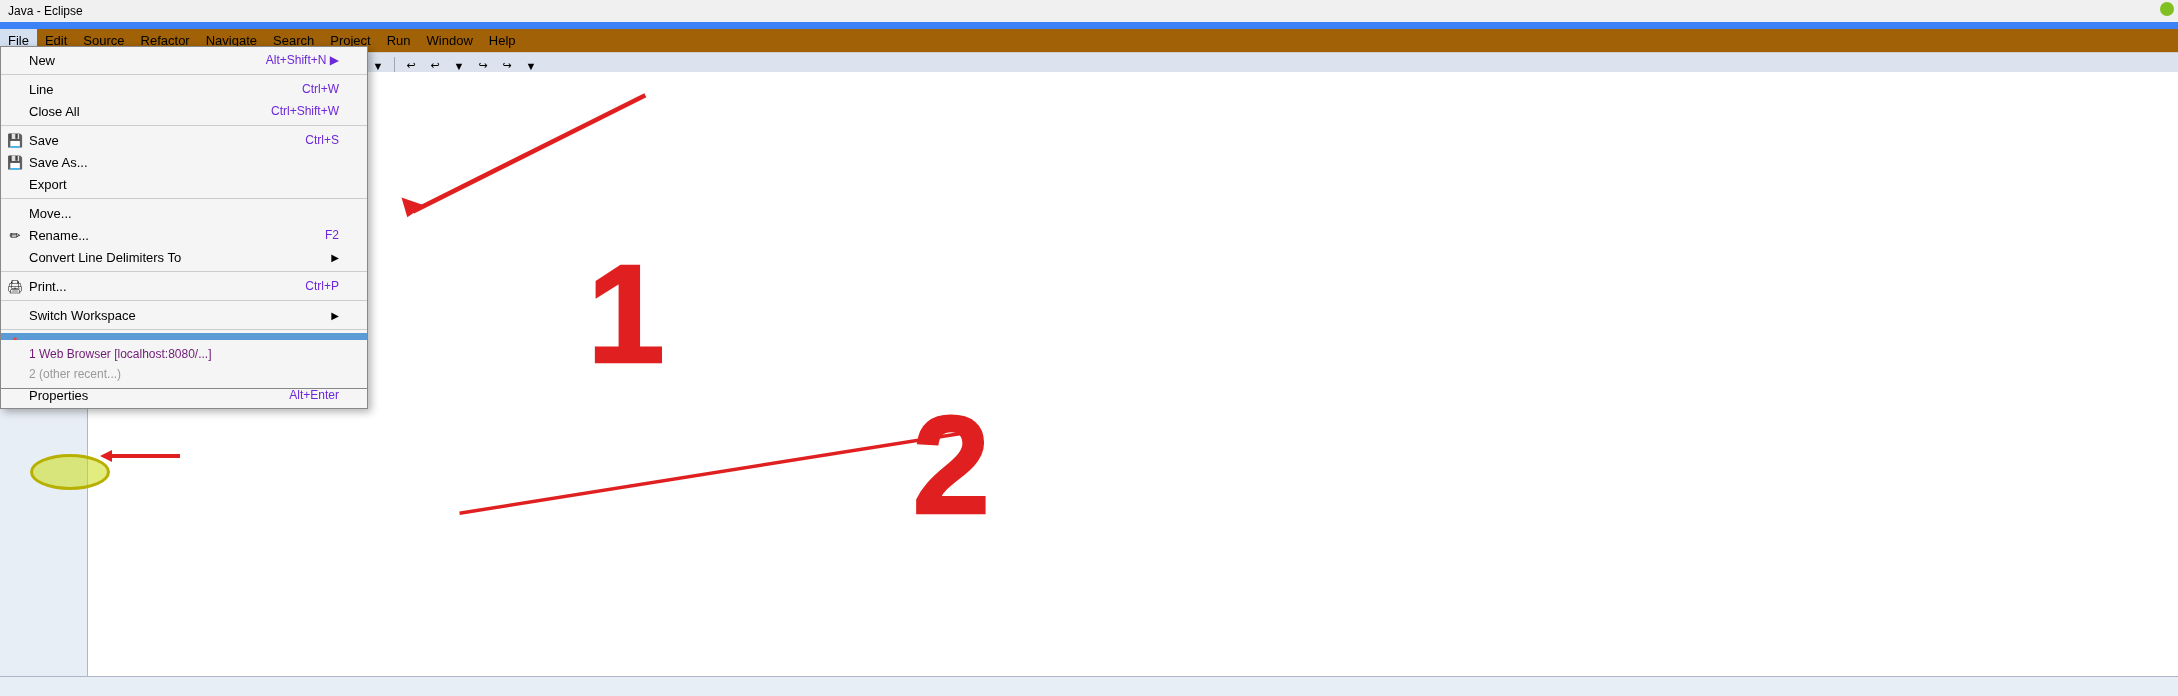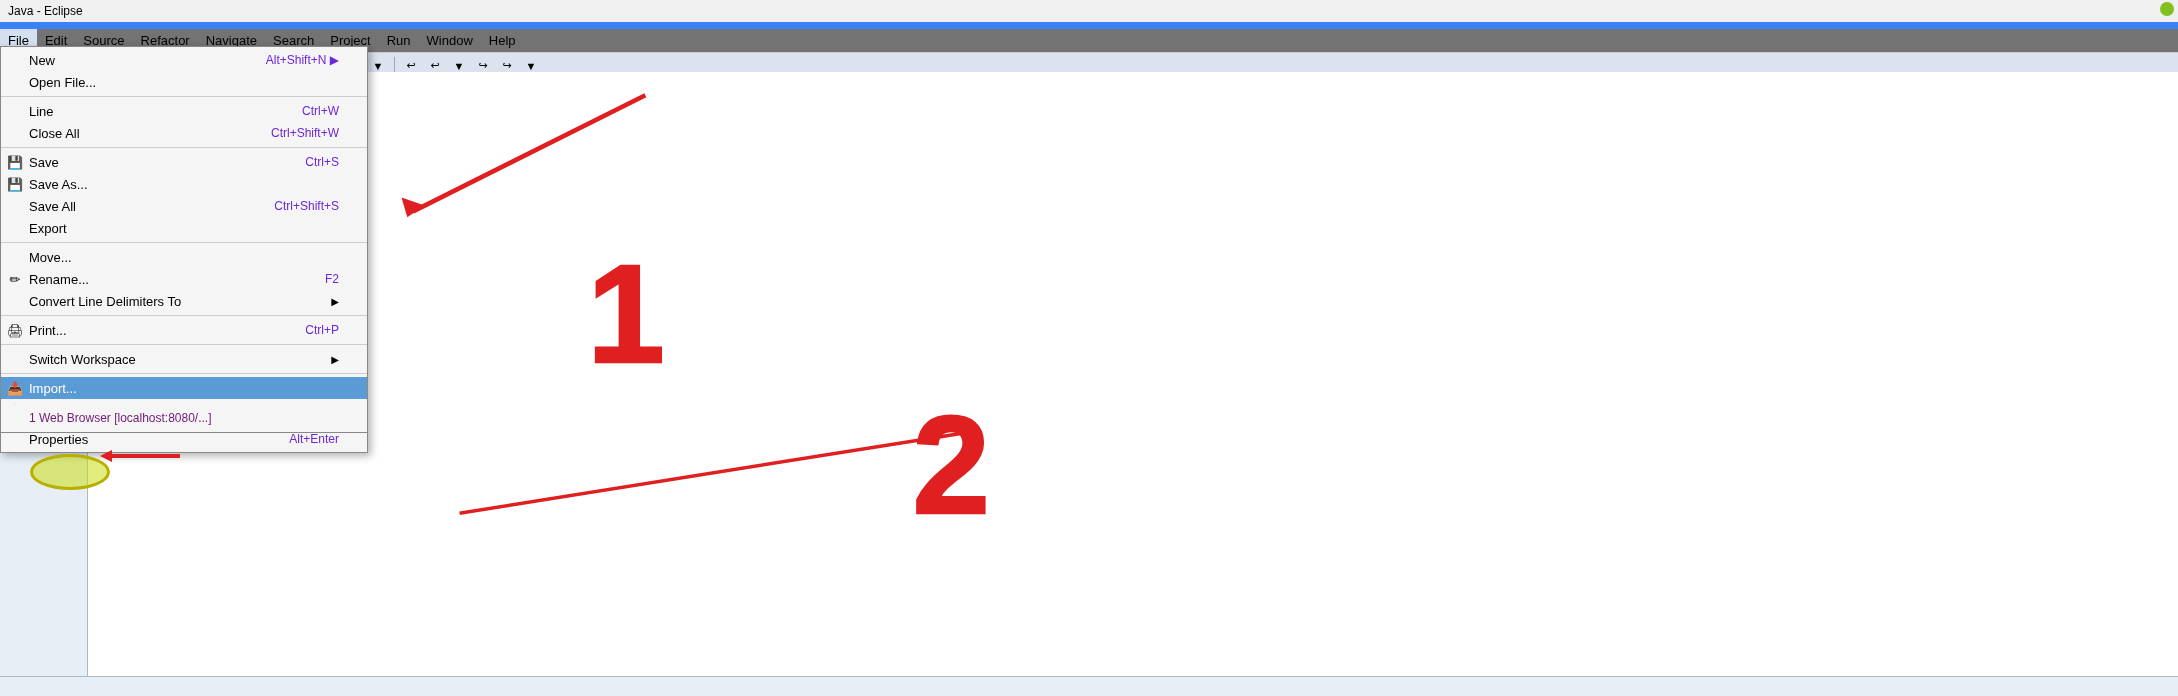--- a/index.html
+++ b/index.html
@@ -19,21 +19,21 @@
       height: 29px;
       display: flex;
       align-items: center;
       padding: 11px 8px;
       font-size: 12px;
       border-bottom: 7px solid #3b82f6;
     }
 
     
     .menu-bar {
-      background: #737373;
+      background: #a16207;
       height: 24px;
       display: flex;
       align-items: center;
       border-bottom: 1px solid #ccc;
       position: relative;
       z-index: 100;
     }
     .menu-bar-item {
       padding: 2px 8px;
       cursor: pointer;
@@ -298,23 +298,20 @@
 </div>
 
 <div class="dropdown-overlay">
   <div class="file-menu">
 
     <div class="menu-item">
       <span class="label">New</span>
       <span class="shortcut">Alt+Shift+N ▶</span>
     </div>
 
-    <div class="menu-item">
-      <span class="label">Open File...</span>
-    </div>
 
     <div class="menu-divider"></div>
 
     <div class="menu-item">
       <span class="label">Line</span>
       <span class="shortcut">Ctrl+W</span>
     </div>
 
     <div class="menu-item">
       <span class="label">Close All</span>
@@ -327,24 +324,20 @@
       <span class="menu-item-icon">💾</span>
       <span class="label">Save</span>
       <span class="shortcut">Ctrl+S</span>
     </div>
 
     <div class="menu-item">
       <span class="menu-item-icon">💾</span>
       <span class="label">Save As...</span>
     </div>
 
-    <div class="menu-item">
-      <span class="label">Save All</span>
-      <span class="shortcut">Ctrl+Shift+S</span>
-    </div>
 
     <div class="menu-item">
       <span class="label">Export</span>
     </div>
 
     <div class="menu-divider"></div>
 
     <div class="menu-item">
       <span class="label">Move...</span>
     </div>
@@ -394,20 +387,23 @@
     <div class="menu-item">
       <span class="label">Properties</span>
       <span class="shortcut">Alt+Enter</span>
     </div>
 
   </div>
 
   <div class="recent-files">
     <div class="recent-file-item">
       1 Web Browser  [localhost:8080/...]
+    </div>
+    <div class="recent-file-item" style="color:#999;">
+      2 (other recent...)
     </div>
   </div>
 
   <div style="position:absolute; left:30px; top:408px; width:80px; height:36px; 
                background:rgba(200,220,0,0.5); border:3px solid #b8b000; border-radius:50%;
                z-index:300; pointer-events:none;">
   </div>
 
   <svg style="position:absolute; left:0; top:380px; width:200px; height:60px; z-index:310; pointer-events:none;">
     <line x1="180" y1="30" x2="105" y2="30" stroke="#e02020" stroke-width="4"></line>

